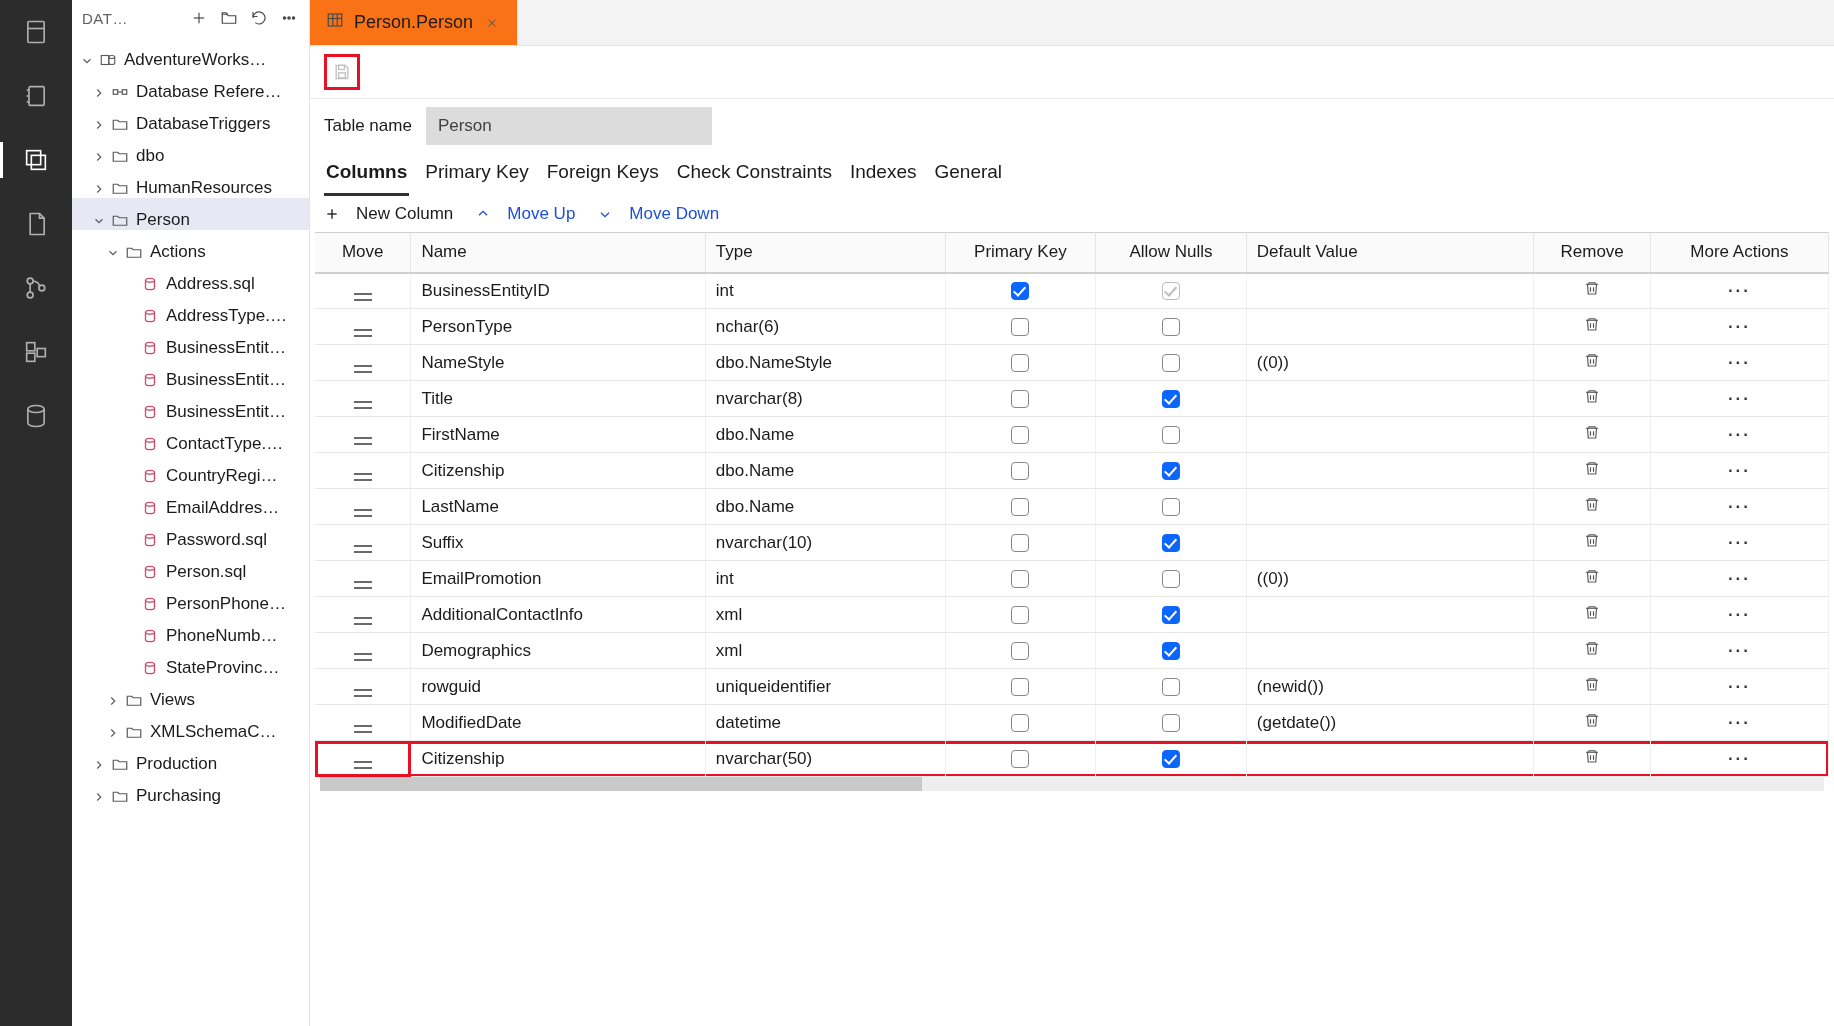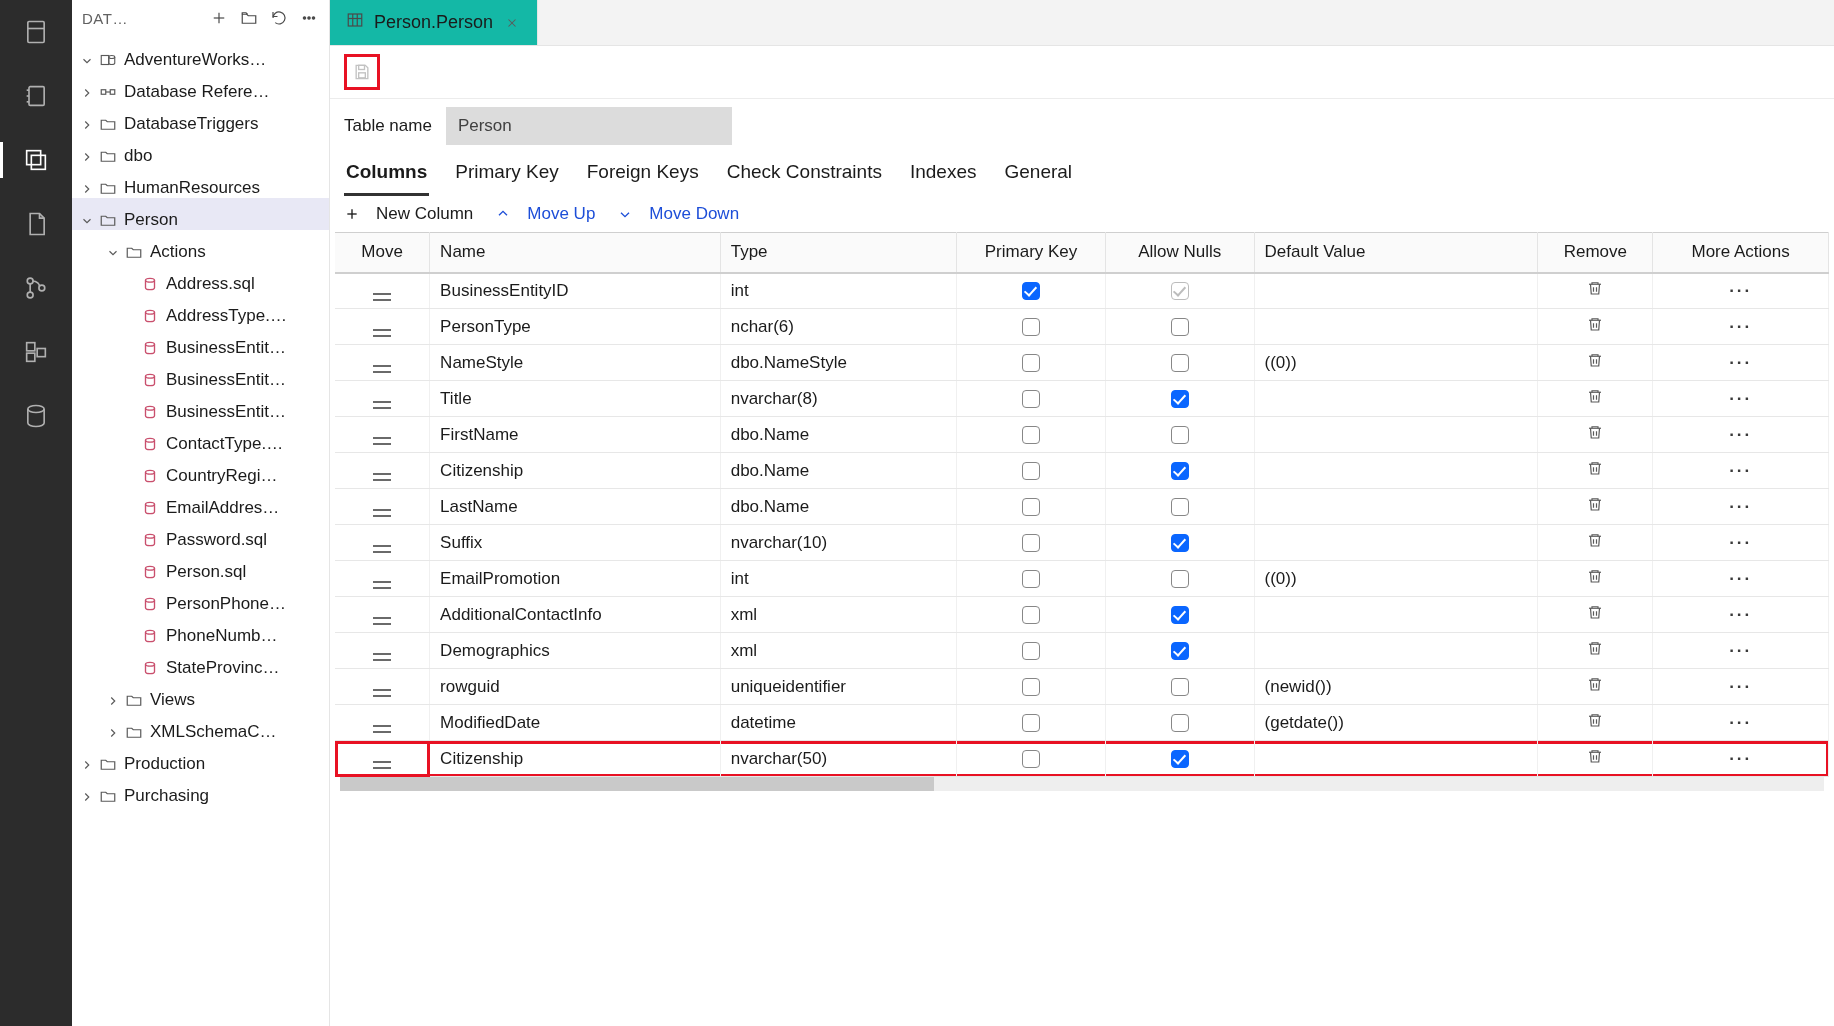--- a/index.html
+++ b/index.html
@@ -4,47 +4,47 @@
 <style>
 *{box-sizing:border-box;margin:0;padding:0;font-family:"Segoe UI",Arial,sans-serif}
 body{display:flex;height:1026px;width:1834px;overflow:hidden;background:#fff;color:#1b1b1b;font-size:17px}
 
 .activity-bar{width:72px;background:#2c2c2c;display:flex;flex-direction:column;align-items:center;padding-top:14px;gap:28px}
 .activity-bar .ab-item{width:36px;height:36px;display:flex;align-items:center;justify-content:center;color:#b0b0b0;cursor:pointer}
 .activity-bar .ab-item.active{color:#fff;position:relative}
 .activity-bar .ab-item.active::before{content:"";position:absolute;left:-18px;width:3px;height:36px;background:#fff}
 .activity-bar svg{width:28px;height:28px;stroke:currentColor;fill:none;stroke-width:1.4}
 
-.side-panel{width:258px;background:#fff;border-right:1px solid #e5e5e5;display:flex;flex-direction:column;overflow:hidden}
+.side-panel{width:238px;background:#fff;border-right:1px solid #e5e5e5;display:flex;flex-direction:column;overflow:hidden}
 .side-header{display:flex;align-items:center;padding:8px 10px;gap:10px;color:#616161}
 .side-header .title{flex:1;font-size:15px;letter-spacing:.5px;overflow:hidden;text-overflow:ellipsis;white-space:nowrap}
 .side-header .hi{width:20px;height:20px;display:flex;align-items:center;justify-content:center;cursor:pointer}
 .side-header svg{width:18px;height:18px;stroke:#4a4a4a;fill:none;stroke-width:1.6}
 .tree{flex:1;overflow:auto;padding-top:2px}
 .tn{display:flex;align-items:flex-end;height:32px;padding-right:6px;white-space:nowrap;overflow:hidden;text-overflow:ellipsis;cursor:pointer}
 .tn .tw{width:18px;height:18px;display:flex;align-items:center;justify-content:center;flex-shrink:0;margin-right:2px}
 .tn .ic{width:20px;height:20px;display:flex;align-items:center;justify-content:center;flex-shrink:0;margin-right:6px}
 .tn .lbl{overflow:hidden;text-overflow:ellipsis;font-size:17px;color:#1b1b1b}
 .tn.sel{background:#e8e8f5}
-.tn.d0{padding-left:6px}.tn.d1{padding-left:6px}.tn.d2{padding-left:32px}.tn.d3{padding-left:48px}
+.tn.d0{padding-left:6px}.tn.d1{padding-left:18px}.tn.d2{padding-left:32px}.tn.d3{padding-left:48px}
 .tw svg{width:14px;height:14px;stroke:#5a5a5a;fill:none;stroke-width:2}
 .ic svg{width:18px;height:18px}
 
 .main{flex:1;display:flex;flex-direction:column;overflow:hidden}
 .tabs-row{height:46px;display:flex;align-items:stretch;border-bottom:1px solid #e5e5e5;background:#f3f3f3}
-.tab{display:flex;align-items:center;gap:10px;padding:16px 16px;background:#14b8a6;border-right:1px solid #e5e5e5;cursor:pointer}
+.tab{display:flex;align-items:center;gap:10px;padding:16px 16px;background:#f97316;border-right:1px solid #e5e5e5;cursor:pointer}
 .tab .ticon svg{width:18px;height:18px}
 .tab .tclose{width:18px;height:18px;display:flex;align-items:center;justify-content:center;cursor:pointer}
 .tab .tclose svg{width:14px;height:14px;stroke:#5a5a5a;stroke-width:1.8}
 .toolbar{padding:8px 14px;border-bottom:1px solid #ececec}
 .save-wrap{width:36px;height:36px;display:flex;align-items:center;justify-content:center;border:3px solid #e81123}
 .save-wrap svg{width:20px;height:20px;stroke:#c2c2c2;fill:none;stroke-width:1.6}
 .tablename-row{display:flex;align-items:center;gap:14px;padding:8px 14px}
 .tablename-row input{width:286px;height:38px;background:#dcdcdc;border:none;padding:0 12px;font-size:17px;color:#414141}
-.section-tabs{display:flex;gap:24px;padding:8px 14px 0 14px}
+.section-tabs{display:flex;gap:14px;padding:8px 14px 0 14px}
 .section-tab{padding:0 2px 10px 2px;font-size:19px;color:#1b1b1b;cursor:pointer}
 .section-tab.active{font-weight:600;border-bottom:3px solid #323232}
 .col-actions{display:flex;align-items:center;gap:22px;padding:8px 14px;color:#1b1b1b}
 .col-actions .act{display:flex;align-items:center;gap:16px;cursor:pointer}
 .col-actions .act.dis{color:#1d4ed8}
 .col-actions svg{width:16px;height:16px;stroke:currentColor;fill:none;stroke-width:2}
 .grid-wrap{flex:1;overflow:auto;padding:0 5px 0 5px}
 table.cols{width:100%;border-collapse:collapse;font-size:17px}
 table.cols th{height:40px;border-top:1.5px solid #cfcfcf;border-bottom:2px solid #cfcfcf;border-right:1px solid #e4e4e4;text-align:left;padding:0 10px;font-weight:400;color:#1b1b1b;background:#fafafa}
 table.cols td{height:36px;border-bottom:1px solid #e7e7e7;border-right:1px solid #f0f0f0;padding:0 10px}

